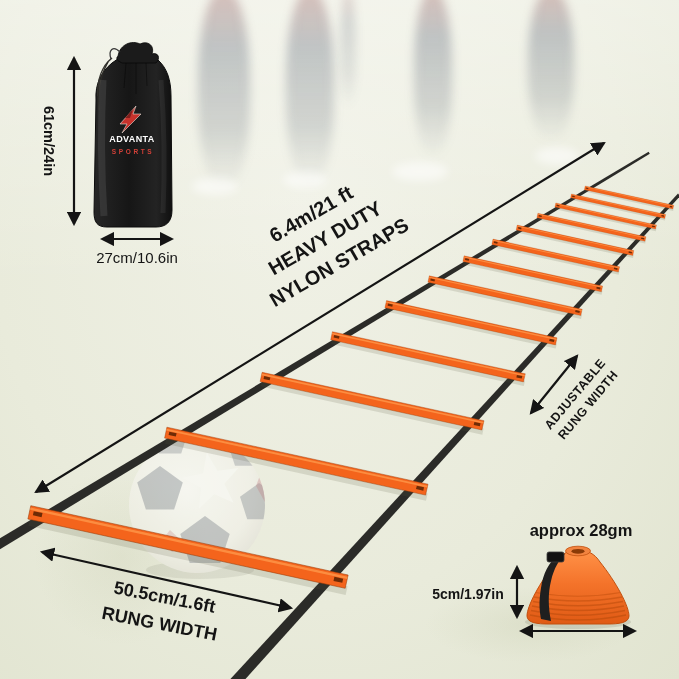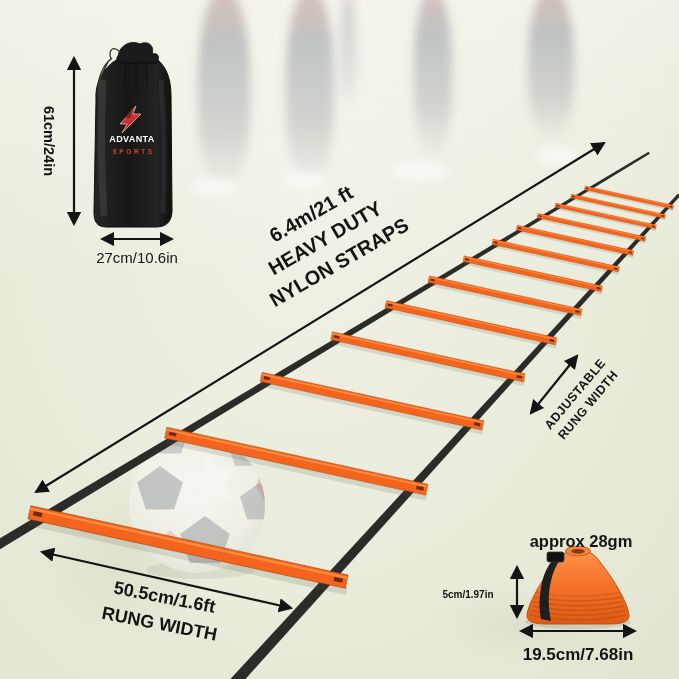--- a/index.html
+++ b/index.html
@@ -20,25 +20,25 @@
        transform:translate(-50%,-50%);}
   .lbl-title{font-size:23px;font-weight:700;letter-spacing:.5px;}
   .lbl-bag-height{writing-mode:vertical-rl;font-size:14.5px;font-weight:700;}
   .lbl-bag-width{font-size:15px;font-weight:400;}
   .lbl-length{font-size:20px;font-weight:700;line-height:28px;
               transform:translate(-50%,-50%) rotate(-30deg);}
   .lbl-adjustable{font-size:12.5px;font-weight:700;line-height:17px;letter-spacing:.4px;
               transform:translate(-50%,-50%) rotate(-50deg);}
   .lbl-rungwidth{font-size:18px;font-weight:700;line-height:27px;
               transform:translate(-50%,-50%) rotate(11deg);}
-  .lbl-coneweight{font-size:16.5px;font-weight:700;margin-top:11px;}
-  .lbl-coneheight{font-size:10px;font-weight:700;}
+  .lbl-coneweight{font-size:16.5px;font-weight:700;}
+  .lbl-coneheight{font-size:14px;font-weight:700;}
   .lbl-conediam{font-size:17px;font-weight:700;}
   .bag-brand{position:absolute;left:132px;top:134px;transform:translateX(-50%);
-             text-align:right;line-height:11px;}
+             text-align:left;line-height:11px;}
   .bag-brand .adv{color:#ffffff;font-size:9px;font-weight:700;letter-spacing:.4px;}
   .bag-brand .spo{color:#d24038;font-size:6.5px;font-weight:700;letter-spacing:2.6px;
                   margin-top:1px;margin-left:2.6px;}
 </style>
 </head>
 <body>
 
 <div class="stage">
   <div class="bg"></div>
 
@@ -223,14 +223,13 @@
   <div class="lbl lbl-adjustable" style="left:582px;top:400px">
     <div>ADJUSTABLE</div>
     <div>RUNG WIDTH</div>
   </div>
   <div class="lbl lbl-rungwidth" style="left:162px;top:611px">
     <div>50.5cm/1.6ft</div>
     <div>RUNG WIDTH</div>
   </div>
   <div class="lbl lbl-coneweight" style="left:581px;top:530px">approx 28gm</div>
   <div class="lbl lbl-coneheight" style="left:468px;top:594px">5cm/1.97in</div>
-  <div class="lbl lbl-conediam" style="left:578px;top:655px">19.5cm/7.68in</div>
 </div>
 
 </body></html>

